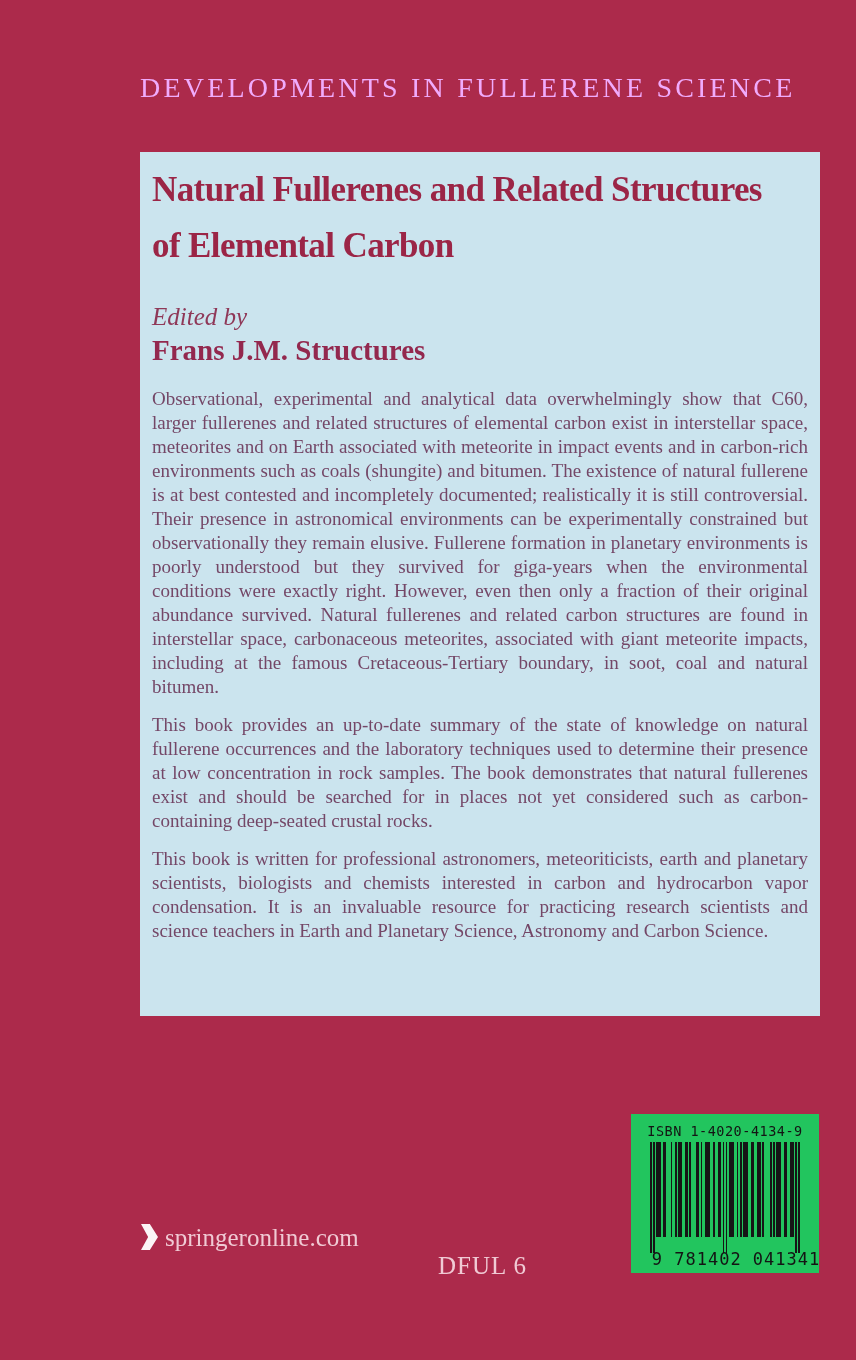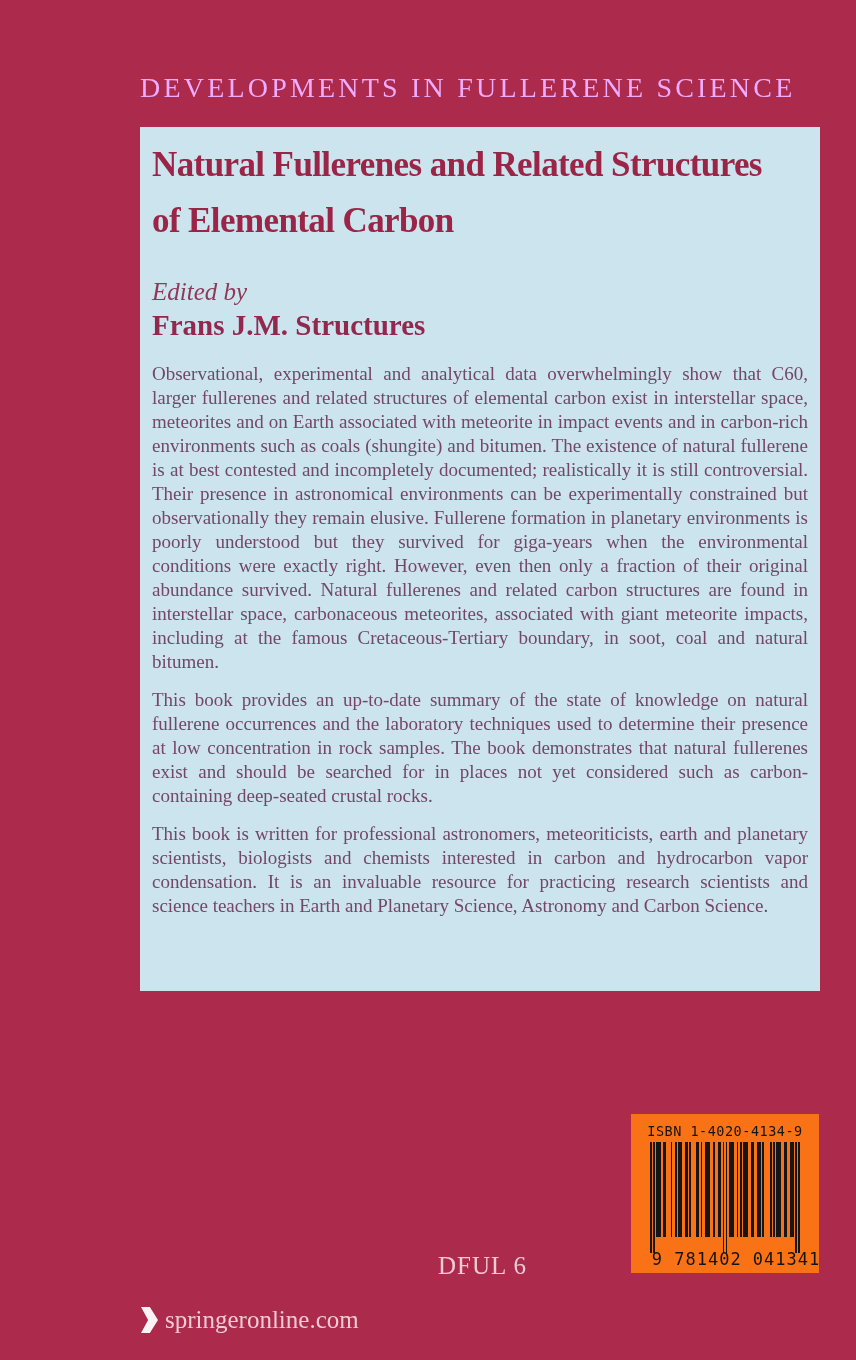--- a/index.html
+++ b/index.html
@@ -17,21 +17,21 @@
     left: 140px; top: 72px; width: 690px;
     color: #f0abfc;
     font-size: 28px;
     letter-spacing: 3.2px;
     white-space: nowrap;
   }
 
   
   .panel {
     position: absolute;
-    left: 140px; top: 127px;
+    left: 140px; top: 152px;
     width: 680px; height: 864px;
     background: #CBE4EE;
     box-sizing: border-box;
     padding: 10px 12px 0 12px;
   }
 
   .book-title {
     color: #9B2546;
     font-size: 35px;
     font-weight: 600;
@@ -61,21 +61,21 @@
     font-size: 19px;
     line-height: 24px;
     text-align: justify;
   }
 
   
   .barcode-box {
     position: absolute;
     left: 631px; top: 1114px;
     width: 188px; height: 159px;
-    background: #f97316;
+    background: #22c55e;
   }
   .isbn-label {
     padding-top: 9px;
     text-align: center;
     font-family: "DejaVu Sans Mono", monospace;
     font-size: 13.5px;
     letter-spacing: 0.5px;
     color: #141414;
     white-space: nowrap;
   }
@@ -96,23 +96,22 @@
     font-family: "DejaVu Sans Mono", monospace;
     font-size: 17px;
     letter-spacing: 1px;
     color: #141414;
     white-space: nowrap;
   }
 
   
   .footer-left {
     position: absolute;
-    left: 141px; top: 1306px;
+    left: 141px; top: 1224px;
     display: flex;
-    align-items: center;
   }
   .chevron-icon {
     width: 17px; height: 26px;
     background: #FBF4F6;
     clip-path: polygon(0 0, 52% 0, 100% 50%, 52% 100%, 0 100%, 42% 50%);
     margin-right: 7px;
   }
   .publisher-url {
     color: #F0CAD4;
     font-size: 25px;

